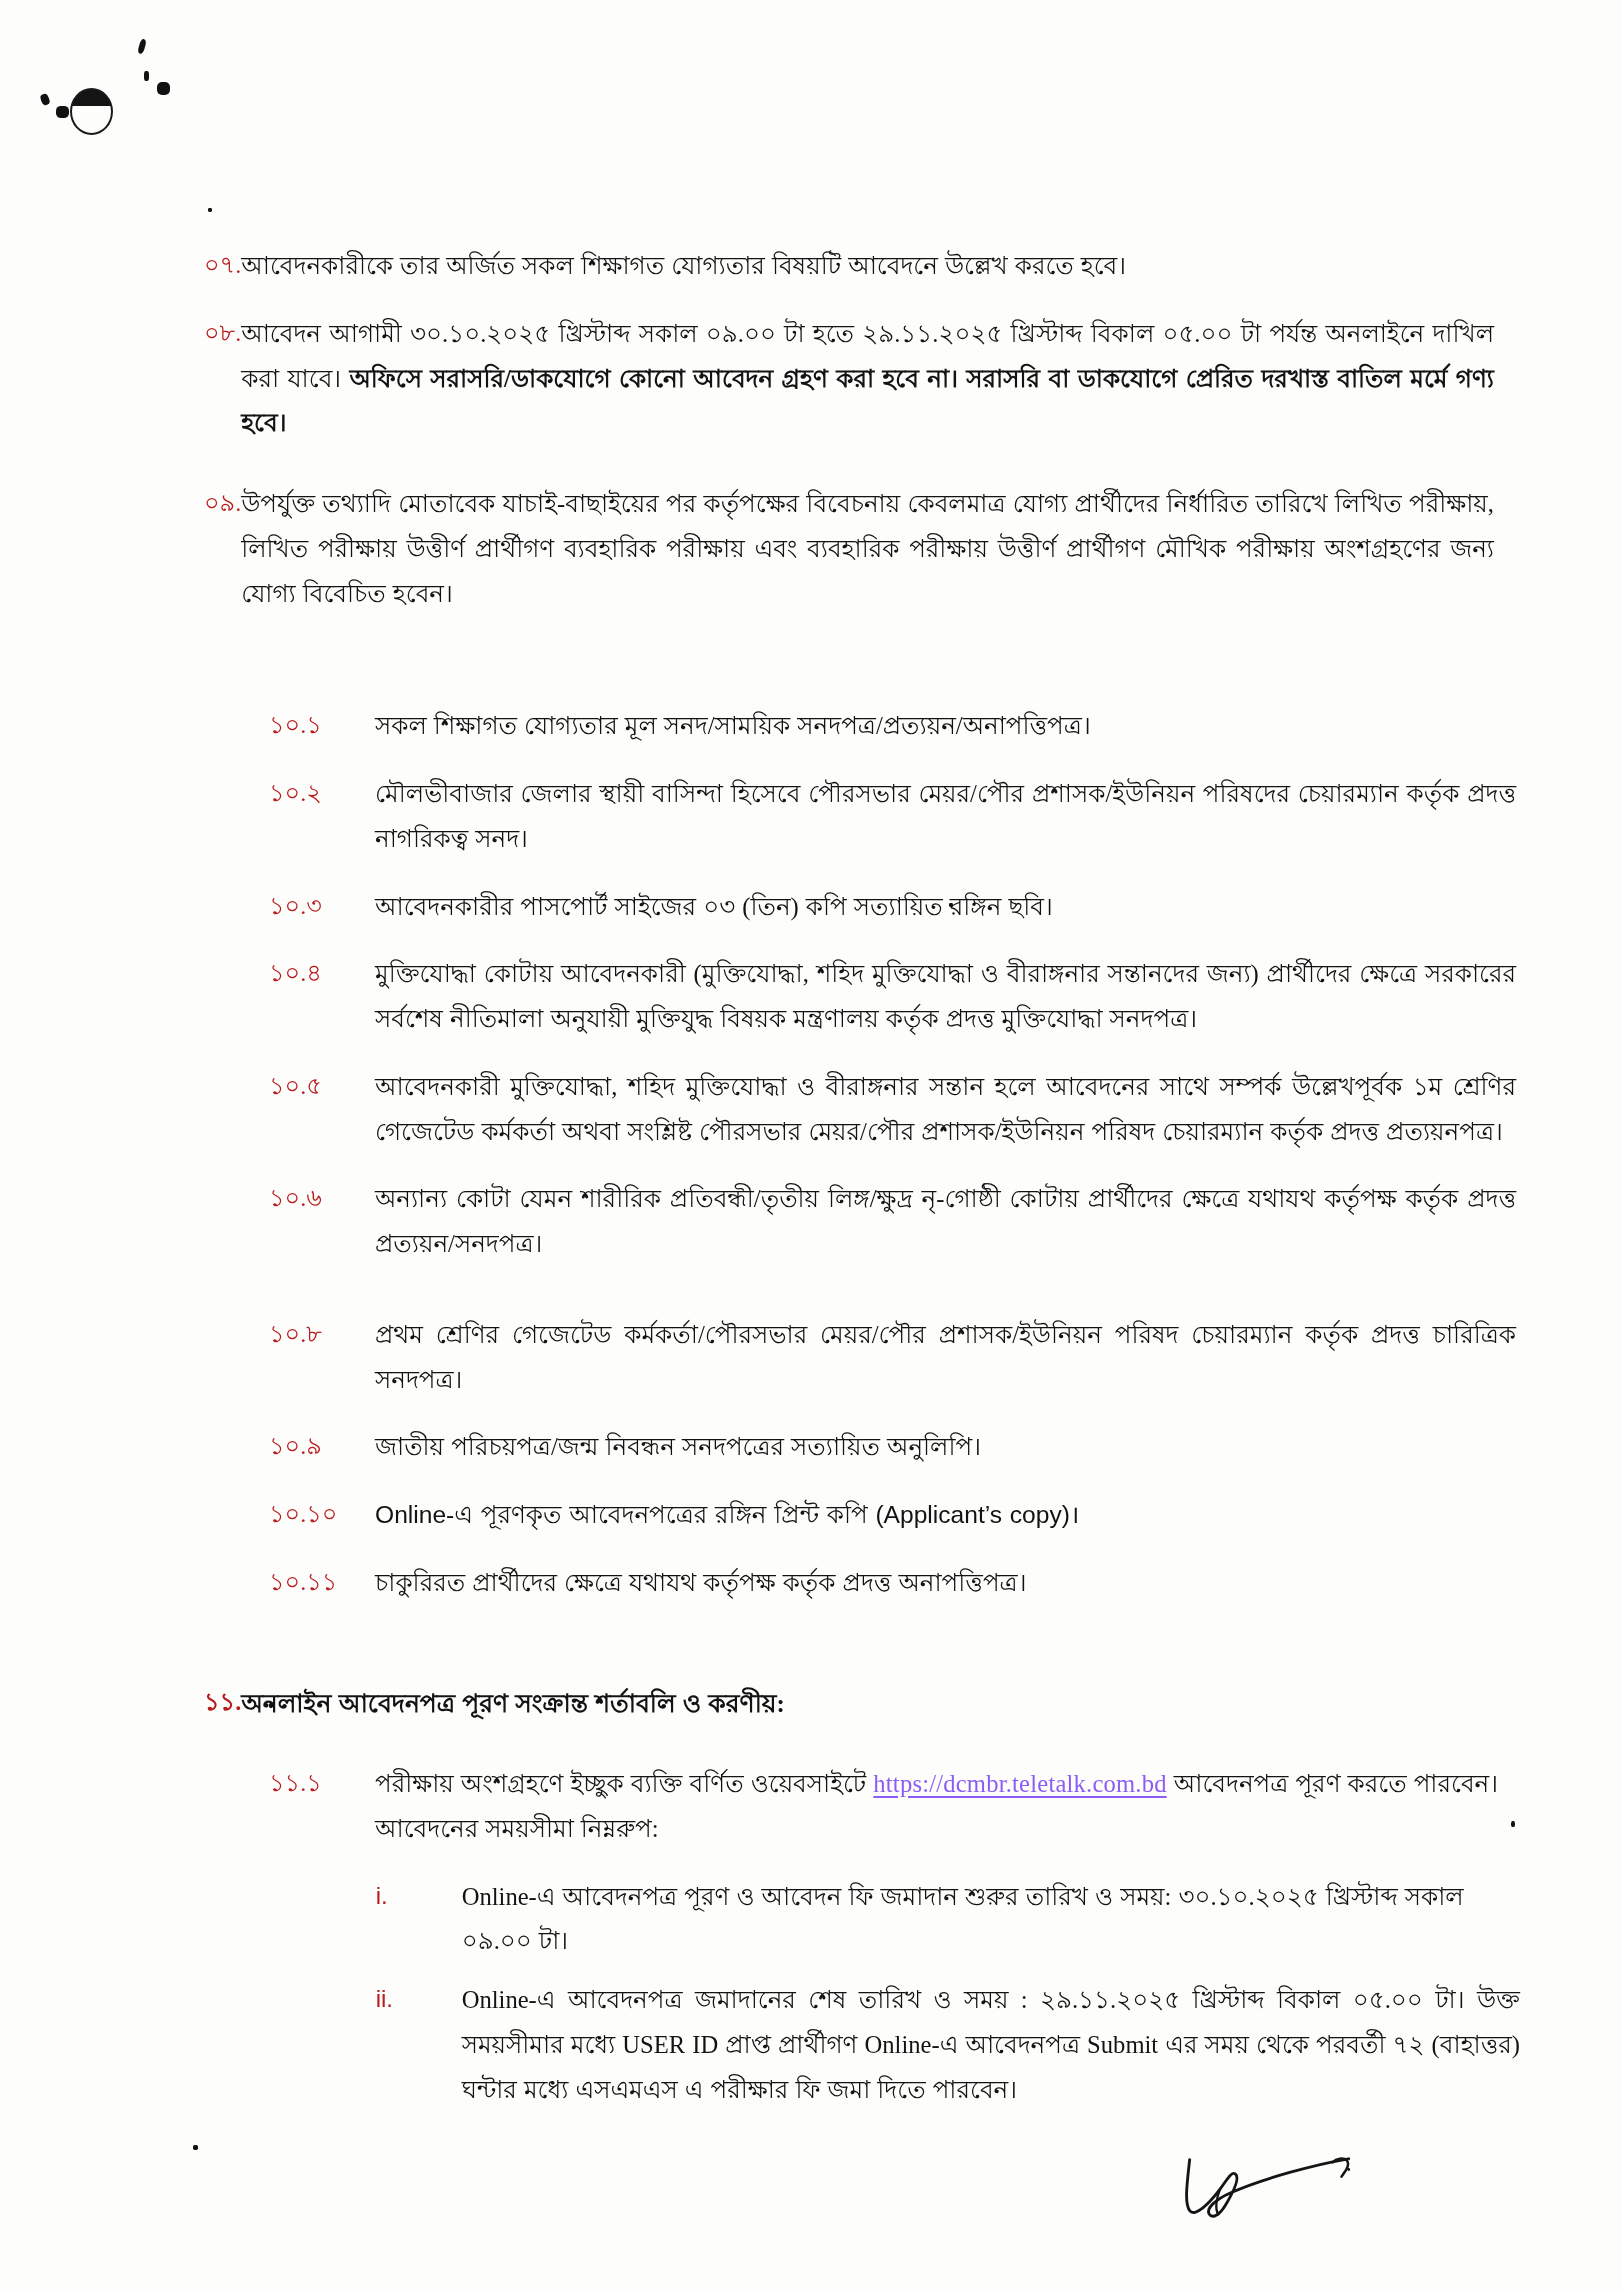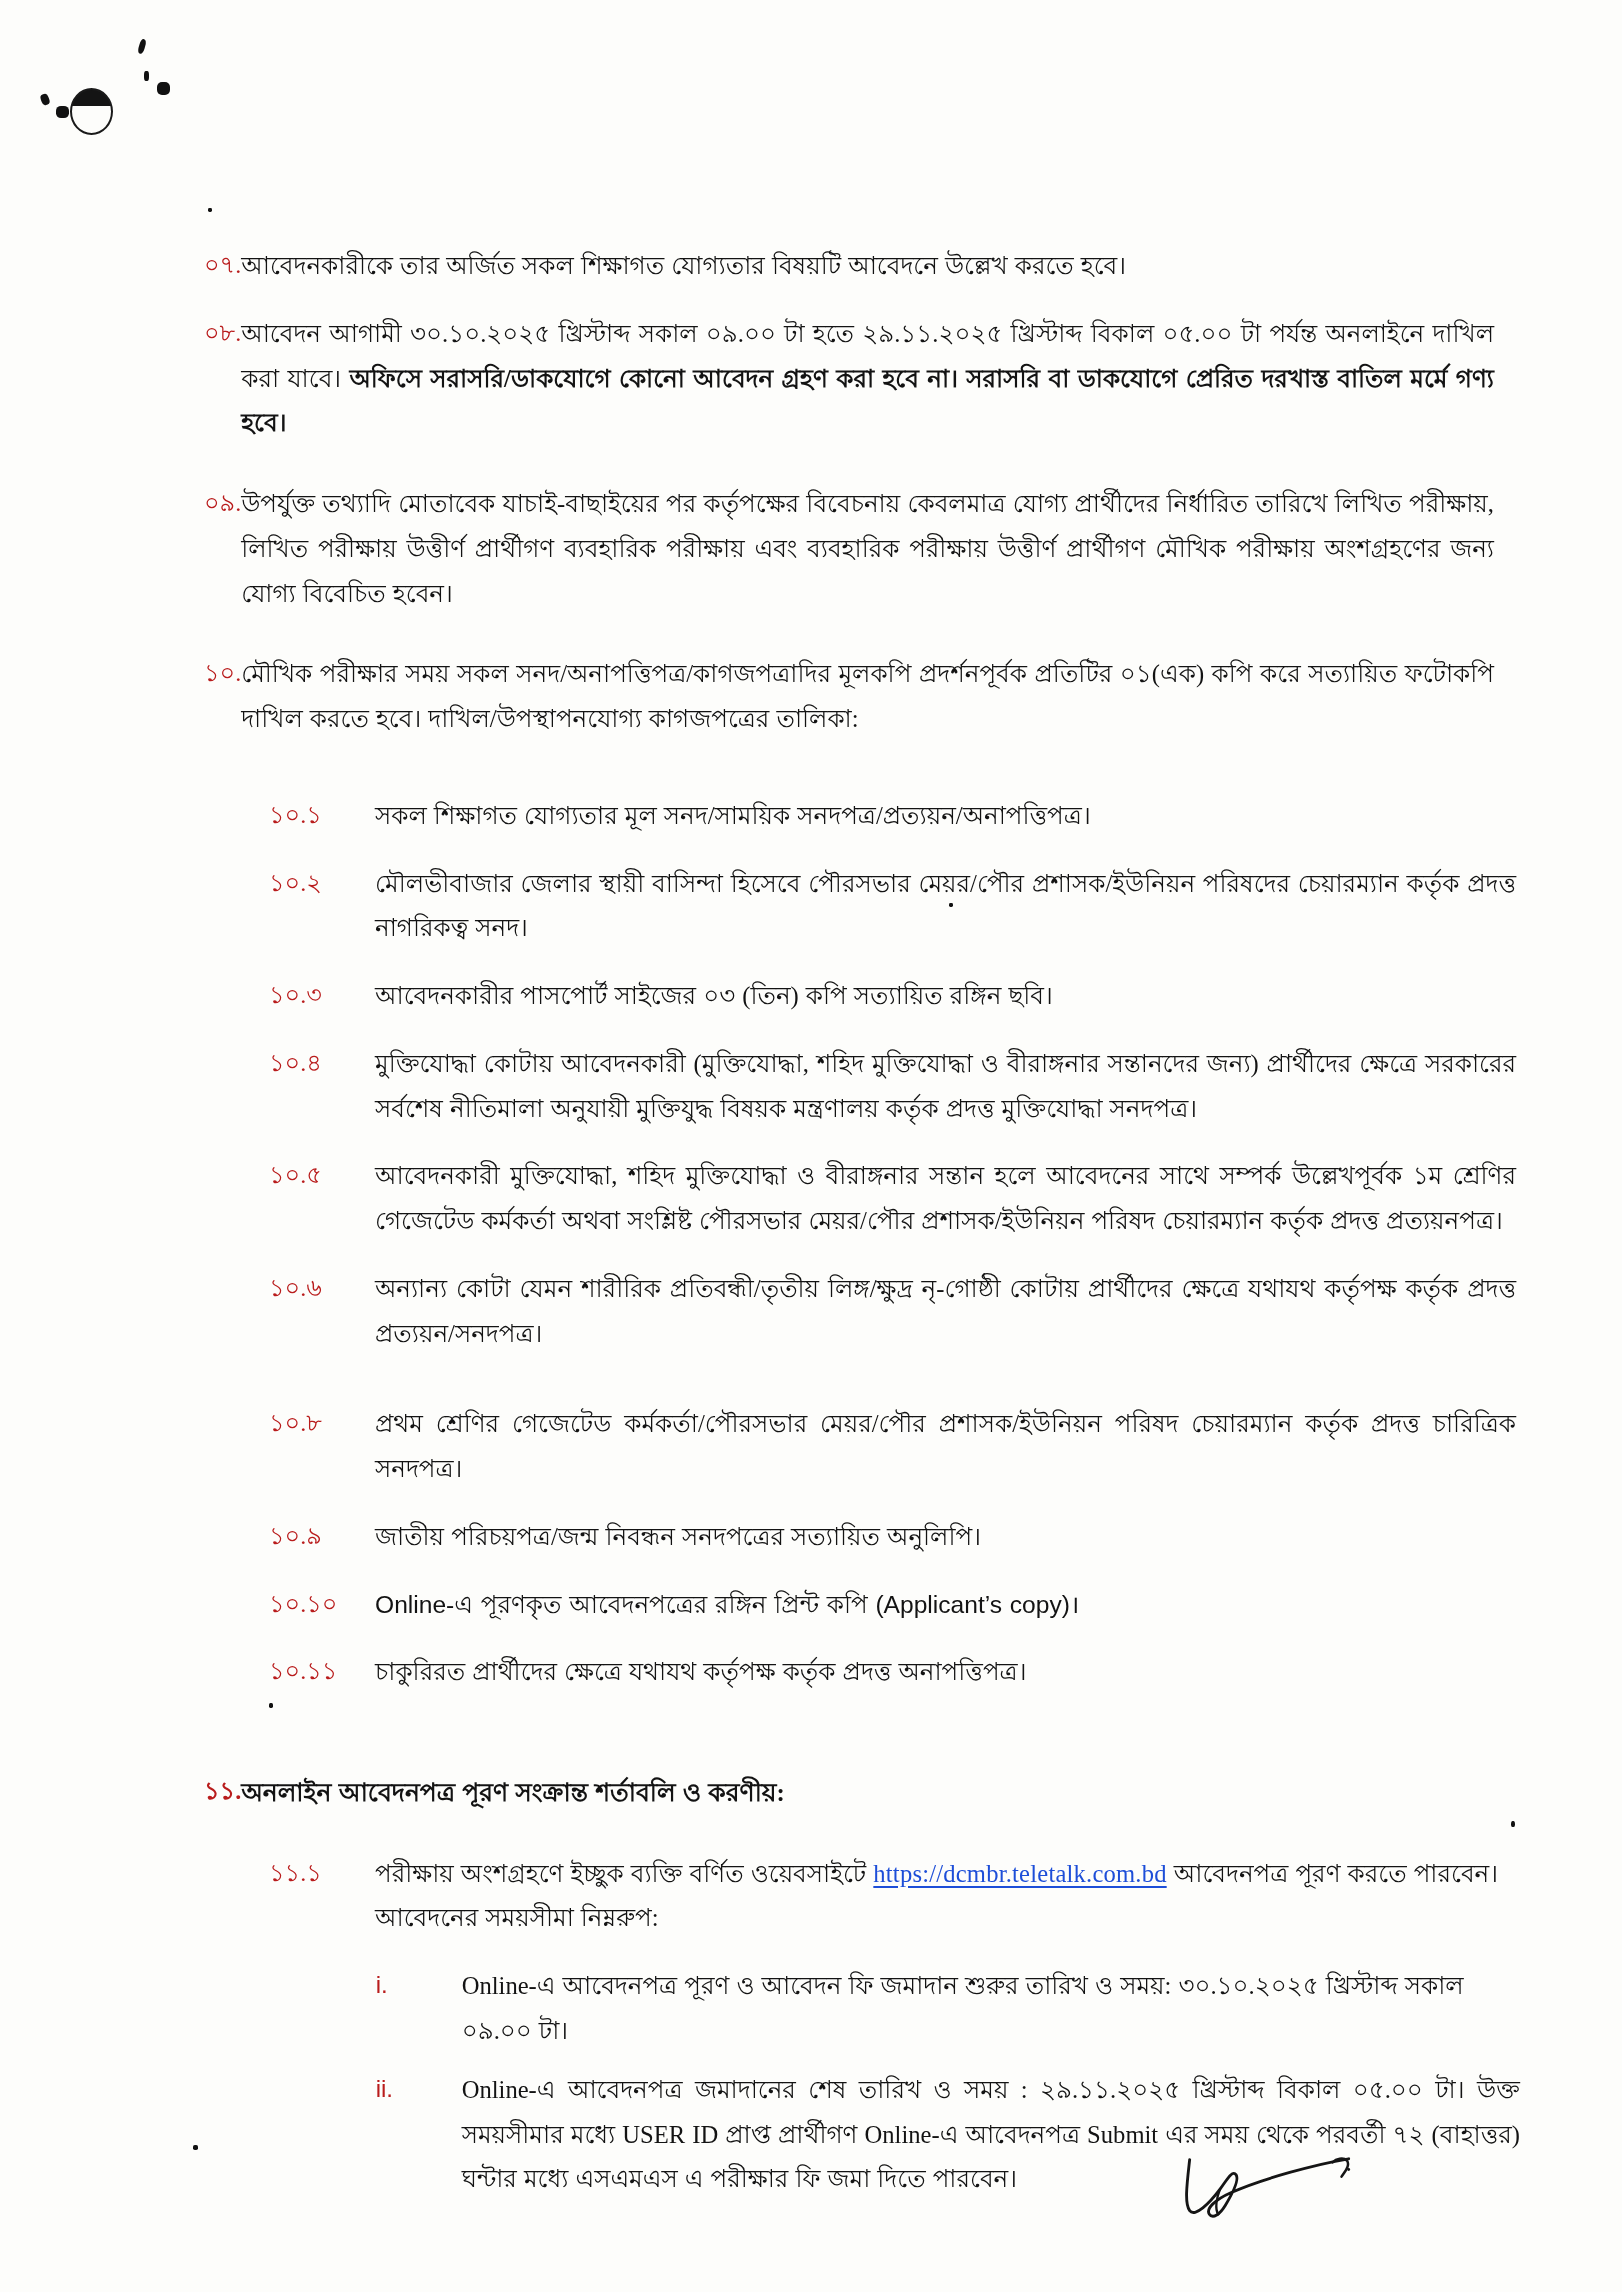--- a/index.html
+++ b/index.html
@@ -82,21 +82,21 @@
   .heading-bold {
     font-weight: bold;
     font-size: 25px;
   }
 
   .marker.bold-marker { font-weight: bold; text-align: center; }
 
   .url-link {
     text-decoration: underline;
     text-underline-offset: 3.6px;
-    color: #1d4ed8;
+    color: #8b5cf6;
     font-family: "Liberation Serif", "DejaVu Serif", serif;
     letter-spacing: 0.2px;
   }
 
   .latin {
     font-family: Liberation Sans, sans-serif;
   }
 
   
   .gap-sm  { height: 14.3px; }
@@ -154,24 +154,20 @@
 
     <div class="gap-lg"></div>
 
     <div class="row">
       <div class="marker">০৯.</div>
       <div class="body-text">উপর্যুক্ত তথ্যাদি মোতাবেক যাচাই-বাছাইয়ের পর কর্তৃপক্ষের বিবেচনায় কেবলমাত্র যোগ্য প্রার্থীদের নির্ধারিত তারিখে লিখিত পরীক্ষায়, লিখিত পরীক্ষায় উত্তীর্ণ প্রার্থীগণ ব্যবহারিক পরীক্ষায় এবং ব্যবহারিক পরীক্ষায় উত্তীর্ণ প্রার্থীগণ মৌখিক পরীক্ষায় অংশগ্রহণের জন্য যোগ্য বিবেচিত হবেন।</div>
     </div>
 
     <div class="gap-lg"></div>
 
-    <div class="row">
-      <div class="marker">১০.</div>
-      <div class="body-text">মৌখিক পরীক্ষার সময় সকল সনদ/অনাপত্তিপত্র/কাগজপত্রাদির মূলকপি প্রদর্শনপূর্বক প্রতিটির ০১(এক) কপি করে সত্যায়িত ফটোকপি দাখিল করতে হবে। দাখিল/উপস্থাপনযোগ্য কাগজপত্রের তালিকা:</div>
-    </div>
 
     <div class="gap-xl"></div>
 
     <div class="sub-list">
 
       <div class="row">
         <div class="marker m-lvl2">১০.১</div>
         <div class="body-text nojust">সকল শিক্ষাগত যোগ্যতার মূল সনদ/সাময়িক সনদপত্র/প্রত্যয়ন/অনাপত্তিপত্র।</div>
       </div>
 

